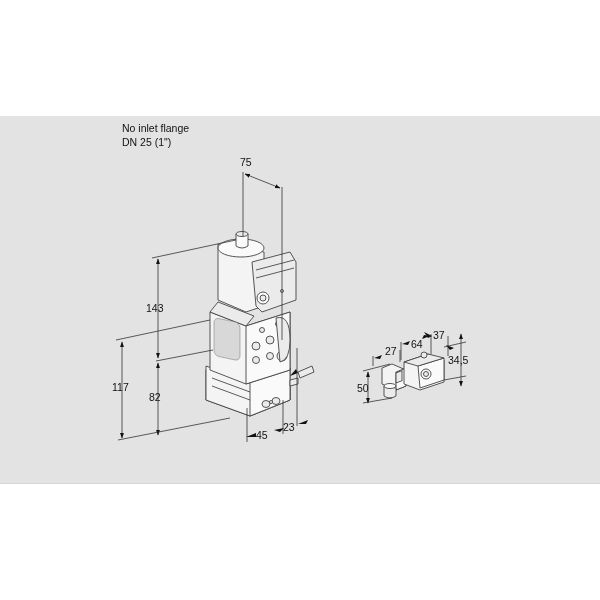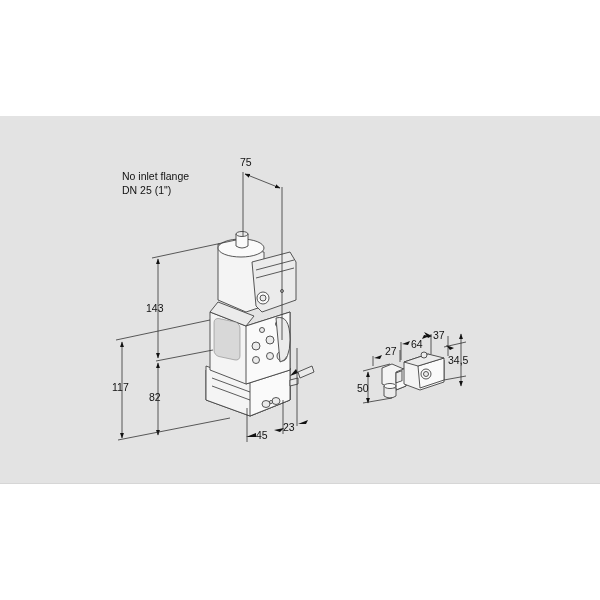--- a/index.html
+++ b/index.html
@@ -1,18 +1,18 @@
 <!DOCTYPE html>
 <html><head>
 <meta charset="utf-8">
 <style>
   html, body { margin: 0; padding: 0; background: #ffffff; }
   body { width: 600px; height: 600px; position: relative; overflow: hidden; font-family: "Liberation Sans", sans-serif; }
   .band { position: absolute; left: 0; top: 116px; width: 600px; height: 367px; background: #e3e3e3; border-bottom: 1px solid #d6d6d6; }
-  .caption { position: absolute; left: 122px; top: 121px; font-size: 10.5px; line-height: 14px; color: #111; margin-top: 48px; }
+  .caption { position: absolute; left: 122px; top: 121px; font-size: 10.5px; line-height: 14px; color: #111; }
   .caption div { white-space: nowrap; }
   svg { position: absolute; left: 0; top: 0; }
   .dim { font-family: "Liberation Sans", sans-serif; font-size: 10.5px; fill: #111; }
   .ln { stroke: #333; stroke-width: 0.8; fill: none; }
   .body { stroke: #444; stroke-width: 0.9; fill: #f4f4f4; }
   .body2 { stroke: #444; stroke-width: 0.9; fill: #ebebeb; }
   .body3 { stroke: #444; stroke-width: 0.9; fill: #fafafa; }
   .mesh { stroke: #777; stroke-width: 0.5; fill: #d8d8d8; }
   .arrow { fill: #111; }
 </style>

